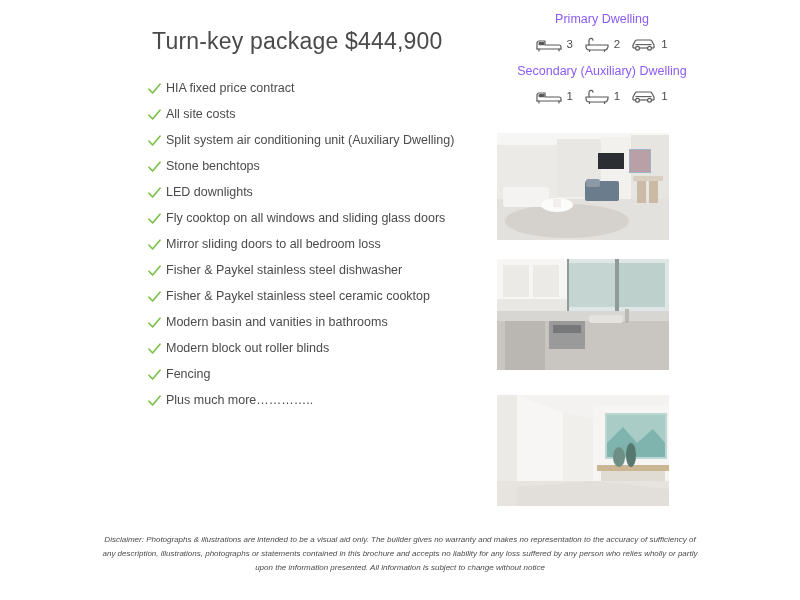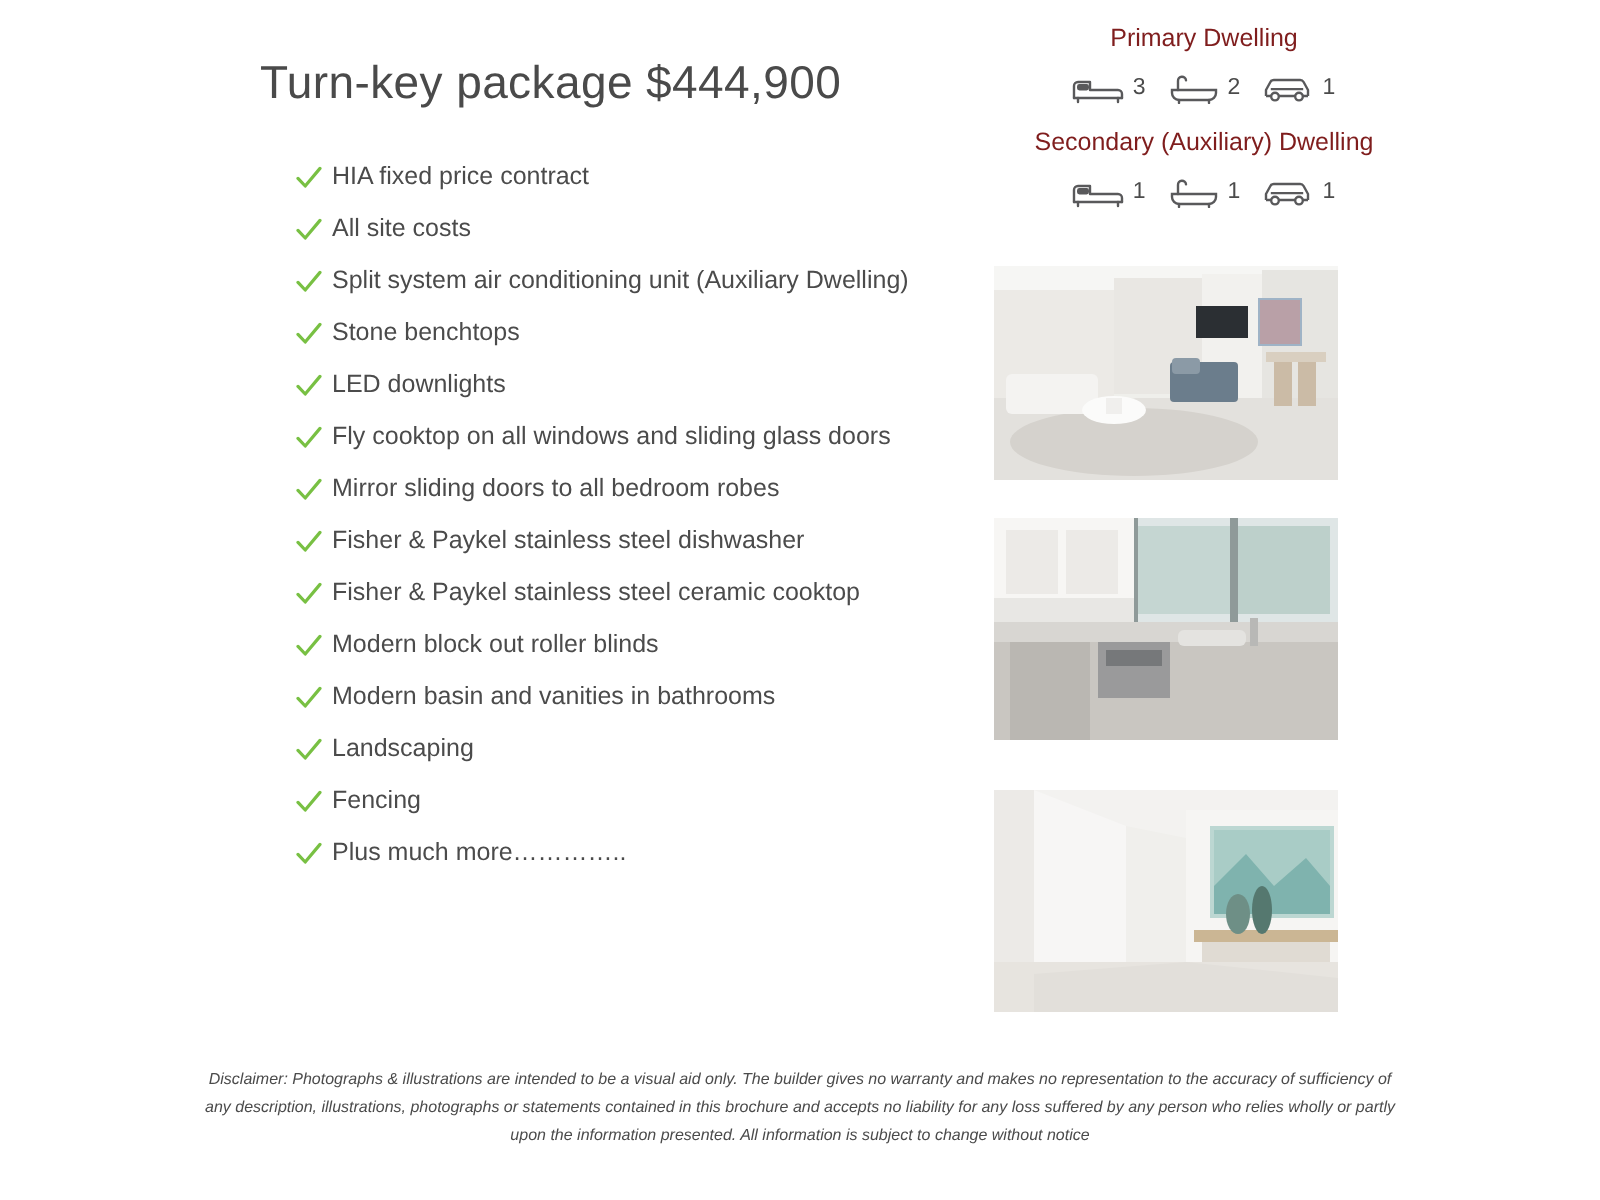--- a/index.html
+++ b/index.html
@@ -17,21 +17,21 @@
   .page {
     position: relative;
     width: 800px;
     height: 600px;
     background: #ffffff;
   }
 
   
   .headline {
     position: absolute;
-    left: 130px;
+    left: 152px;
     top: 28px;
     font-size: 23px;
     font-weight: 400;
     color: #4a4a4a;
     letter-spacing: 0.2px;
     white-space: nowrap;
   }
 
   
   .features {
@@ -63,21 +63,21 @@
   }
 
   
   .dwelling {
     position: absolute;
     text-align: center;
     width: 220px;
   }
   .dwelling-title {
     font-size: 12.5px;
-    color: #7f1d1d;
+    color: #8b5cf6;
     margin-bottom: 9px;
     white-space: nowrap;
   }
   .icon-row {
     display: flex;
     justify-content: center;
     align-items: center;
     gap: 11px;
   }
   .icon-item {
@@ -184,21 +184,21 @@
           </svg>
         </span>
         <span class="feature-text">Fly cooktop on all windows and sliding glass doors</span>
       </div>
       <div class="feature-row">
         <span class="tick">
           <svg width="13" height="12" viewBox="0 0 13 12" aria-hidden="true">
             <path d="M1 6.2 L4.6 10 L12 1.2" stroke="#78c043" stroke-width="1.6" fill="none" stroke-linecap="round" stroke-linejoin="round"></path>
           </svg>
         </span>
-        <span class="feature-text">Mirror sliding doors to all bedroom robes</span>
+        <span class="feature-text">Mirror sliding doors to all bedroom loss</span>
       </div>
       <div class="feature-row">
         <span class="tick">
           <svg width="13" height="12" viewBox="0 0 13 12" aria-hidden="true">
             <path d="M1 6.2 L4.6 10 L12 1.2" stroke="#78c043" stroke-width="1.6" fill="none" stroke-linecap="round" stroke-linejoin="round"></path>
           </svg>
         </span>
         <span class="feature-text">Fisher &amp; Paykel stainless steel dishwasher</span>
       </div>
       <div class="feature-row">
@@ -208,37 +208,29 @@
           </svg>
         </span>
         <span class="feature-text">Fisher &amp; Paykel stainless steel ceramic cooktop</span>
       </div>
       <div class="feature-row">
         <span class="tick">
           <svg width="13" height="12" viewBox="0 0 13 12" aria-hidden="true">
             <path d="M1 6.2 L4.6 10 L12 1.2" stroke="#78c043" stroke-width="1.6" fill="none" stroke-linecap="round" stroke-linejoin="round"></path>
           </svg>
         </span>
+        <span class="feature-text">Modern basin and vanities in bathrooms</span>
+      </div>
+      <div class="feature-row">
+        <span class="tick">
+          <svg width="13" height="12" viewBox="0 0 13 12" aria-hidden="true">
+            <path d="M1 6.2 L4.6 10 L12 1.2" stroke="#78c043" stroke-width="1.6" fill="none" stroke-linecap="round" stroke-linejoin="round"></path>
+          </svg>
+        </span>
         <span class="feature-text">Modern block out roller blinds</span>
-      </div>
-      <div class="feature-row">
-        <span class="tick">
-          <svg width="13" height="12" viewBox="0 0 13 12" aria-hidden="true">
-            <path d="M1 6.2 L4.6 10 L12 1.2" stroke="#78c043" stroke-width="1.6" fill="none" stroke-linecap="round" stroke-linejoin="round"></path>
-          </svg>
-        </span>
-        <span class="feature-text">Modern basin and vanities in bathrooms</span>
-      </div>
-      <div class="feature-row">
-        <span class="tick">
-          <svg width="13" height="12" viewBox="0 0 13 12" aria-hidden="true">
-            <path d="M1 6.2 L4.6 10 L12 1.2" stroke="#78c043" stroke-width="1.6" fill="none" stroke-linecap="round" stroke-linejoin="round"></path>
-          </svg>
-        </span>
-        <span class="feature-text">Landscaping</span>
       </div>
       <div class="feature-row">
         <span class="tick">
           <svg width="13" height="12" viewBox="0 0 13 12" aria-hidden="true">
             <path d="M1 6.2 L4.6 10 L12 1.2" stroke="#78c043" stroke-width="1.6" fill="none" stroke-linecap="round" stroke-linejoin="round"></path>
           </svg>
         </span>
         <span class="feature-text">Fencing</span>
       </div>
       <div class="feature-row">

